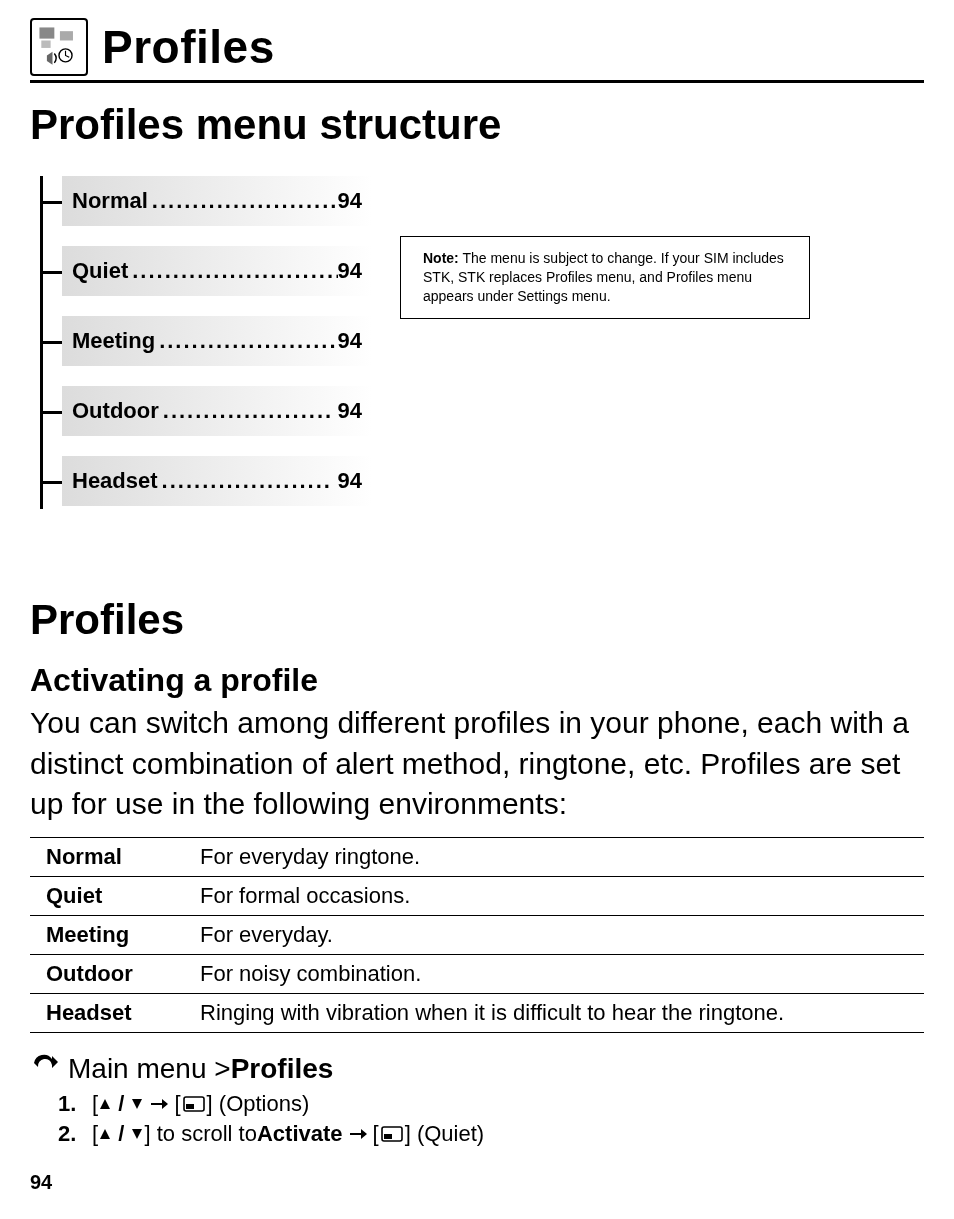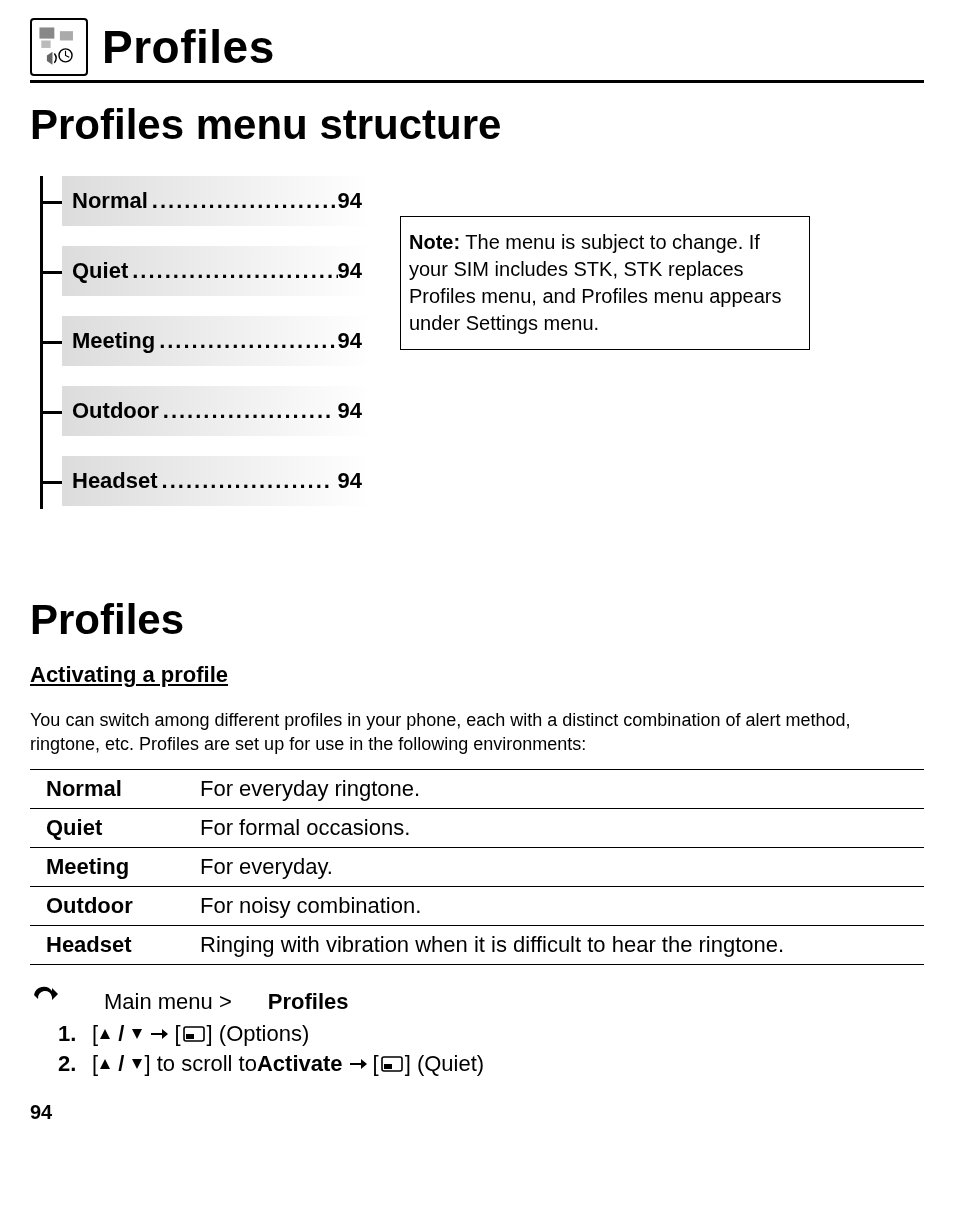--- a/index.html
+++ b/index.html
@@ -71,40 +71,39 @@
     color: #000;
     flex: 1;
     overflow: hidden;
     white-space: nowrap;
     padding: 0 4px;
     font-weight: 700;
   }
   .menu-page { font-size: 22px; font-weight: 700; }
   .note-box {
     border: 1.5px solid #000;
-    padding: 12px 8px;
-    font-size: 20px;
+    padding: 12px 22px;
+    font-size: 14px;
     line-height: 1.35;
     max-width: 410px;
-    margin-top: 40px;
+    margin-top: 60px;
   }
   .h2-title {
     font-size: 42px;
     font-weight: 700;
     margin-bottom: 18px;
   }
   .h3-title {
-    font-size: 22px;
-    font-weight: 700;
-    margin-bottom: 20px;
+    font-size: 32px;
+    font-weight: 700;
+    margin-bottom: 4px;
     font-family: Helvetica, Arial, sans-serif;
-    text-decoration: underline;
   }
   .para {
-    font-size: 18px;
+    font-size: 30px;
     line-height: 1.35;
     margin-bottom: 12px;
   }
   table.profiles {
     border-collapse: collapse;
     width: 100%;
     margin: 8px 0 20px 0;
   }
   table.profiles td, table.profiles th {
     border-top: 1.5px solid #000;
@@ -113,24 +112,23 @@
     font-size: 22px;
     text-align: left;
   }
   table.profiles th {
     font-weight: 700;
     width: 160px;
     padding-left: 16px;
   }
   .nav-line {
     display: flex;
-    align-items: flex-end;
-    font-size: 22px;
+    align-items: flex-start;
+    font-size: 28px;
     margin-bottom: 6px;
-    gap: 36px;
   }
   .nav-icon {
     width: 30px; height: 30px;
     margin-right: 8px;
     display: inline-flex;
     align-items: center;
     justify-content: center;
   }
   .step-list { list-style: none; padding-left: 28px; }
   .step-list li {

